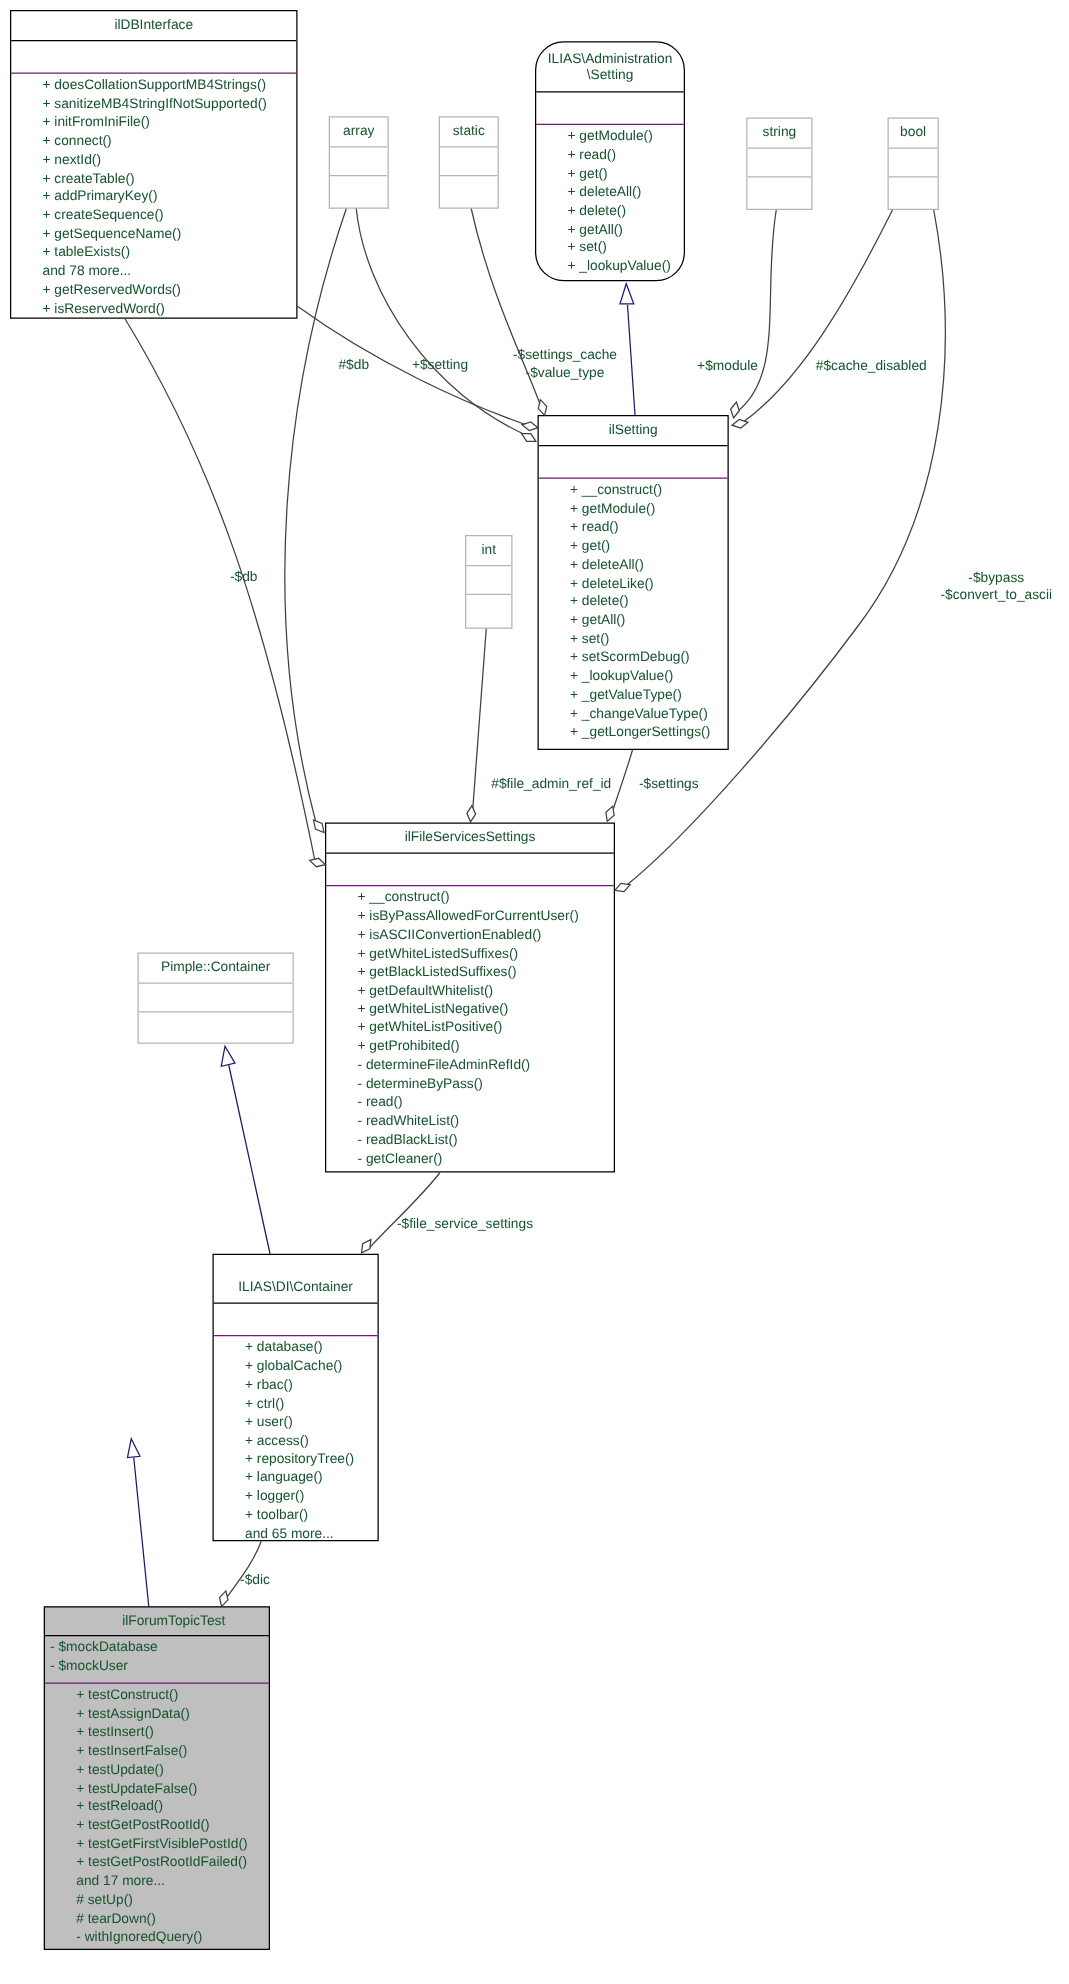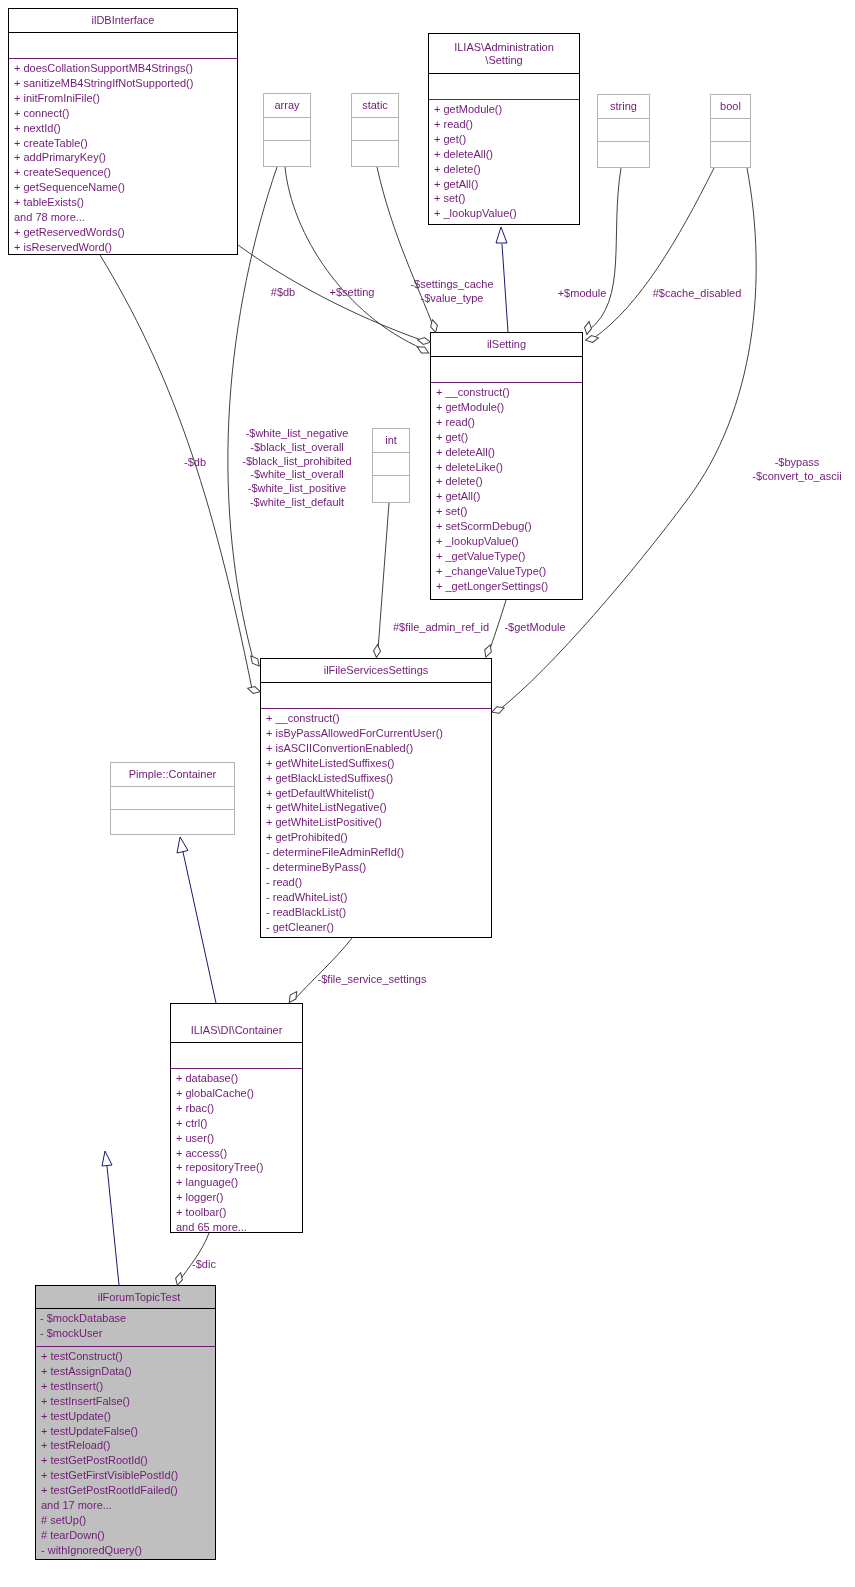--- a/index.html
+++ b/index.html
@@ -1,23 +1,23 @@
 <!DOCTYPE html>
 <html><head>
 <meta charset="utf-8">
 <style>
   html,body{margin:0;padding:0;background:#ffffff;}
   #canvas{position:relative;width:855px;height:1587px;background:#ffffff;
-          font-family:"Liberation Sans", sans-serif;color:#701a75;overflow:hidden;}
+          font-family:"Liberation Sans", sans-serif;color:#14532d;overflow:hidden;}
   .umlbox{position:absolute;background:#fff;border:1px solid #000;box-sizing:border-box;
           display:flex;flex-direction:column;font-size:11px;}
   .umlbox .title{border-bottom:1px solid #000;display:flex;align-items:center;justify-content:center;
           text-align:center;white-space:pre-line;flex:0 0 auto;line-height:13px;}
   .umlbox .attrs{border-bottom:1px solid #701a75;flex:0 0 auto;padding:2px 4px;box-sizing:border-box;}
-  .umlbox .methods{padding:2px 5px;overflow:hidden;}
+  .umlbox .methods{padding:2px 5px;overflow:hidden;margin-left:20px;}
   .typebox{border-color:#b4b4b4;}
   .typebox .title,.typebox .attrs{border-color:#b4b4b4;}
   .graybox{background:#bfbfbf;}
   .ln{line-height:14.9px;white-space:nowrap;}
   .elabel{position:absolute;transform:translate(-50%,-50%);font-size:11px;line-height:13.8px;
           text-align:center;white-space:pre-line;}
   #edges{position:absolute;left:0;top:0;pointer-events:none;}
 </style>
 </head>
 <body>
@@ -37,21 +37,21 @@
         <div class="ln">+ addPrimaryKey()</div>
         <div class="ln">+ createSequence()</div>
         <div class="ln">+ getSequenceName()</div>
         <div class="ln">+ tableExists()</div>
         <div class="ln">and 78 more...</div>
         <div class="ln">+ getReservedWords()</div>
         <div class="ln">+ isReservedWord()</div>
       </div>
   </div>
 
-  <div class="umlbox" style="left:428px;top:33px;width:152px;height:192px;">
+  <div class="umlbox" style="left:428px;top:33px;width:120px;height:192px;border-radius:23px;">
     <div class="title" style="height:39px;">ILIAS\Administration
 \Setting</div>
     <div class="attrs" style="height:26px;"></div>
     <div class="methods">
         <div class="ln">+ getModule()</div>
         <div class="ln">+ read()</div>
         <div class="ln">+ get()</div>
         <div class="ln">+ deleteAll()</div>
         <div class="ln">+ delete()</div>
         <div class="ln">+ getAll()</div>
@@ -184,28 +184,22 @@
 
   <div class="elabel" style="left:283px;top:293px;">#$db</div>
   <div class="elabel" style="left:352px;top:293px;">+$setting</div>
   <div class="elabel" style="left:452px;top:292px;">-$settings_cache
 -$value_type</div>
   <div class="elabel" style="left:582px;top:294px;">+$module</div>
   <div class="elabel" style="left:697px;top:294px;">#$cache_disabled</div>
   <div class="elabel" style="left:797px;top:470px;">-$bypass
 -$convert_to_ascii</div>
   <div class="elabel" style="left:195px;top:463px;">-$db</div>
-  <div class="elabel" style="left:297px;top:468px;">-$white_list_negative
--$black_list_overall
--$black_list_prohibited
--$white_list_overall
--$white_list_positive
--$white_list_default</div>
   <div class="elabel" style="left:441px;top:628px;">#$file_admin_ref_id</div>
-  <div class="elabel" style="left:535px;top:628px;">-$getModule</div>
+  <div class="elabel" style="left:535px;top:628px;">-$settings</div>
   <div class="elabel" style="left:372px;top:980px;text-align:right;">-$file_service_settings</div>
   <div class="elabel" style="left:204px;top:1265px;">-$dic</div>
 
   <svg id="edges" width="855" height="1587" viewBox="0 0 855 1587">
 
     <path d="M508,332 L502,244" stroke="#191970" fill="none"></path>
     <polygon points="501,227 496,243 507,243" fill="#ffffff" stroke="#191970"></polygon>
     <path d="M216,1003 L183,852" stroke="#191970" fill="none"></path>
     <polygon points="180,837 188,850.5 177,853" fill="#ffffff" stroke="#191970"></polygon>
     <path d="M119,1285 L107,1166" stroke="#191970" fill="none"></path>

